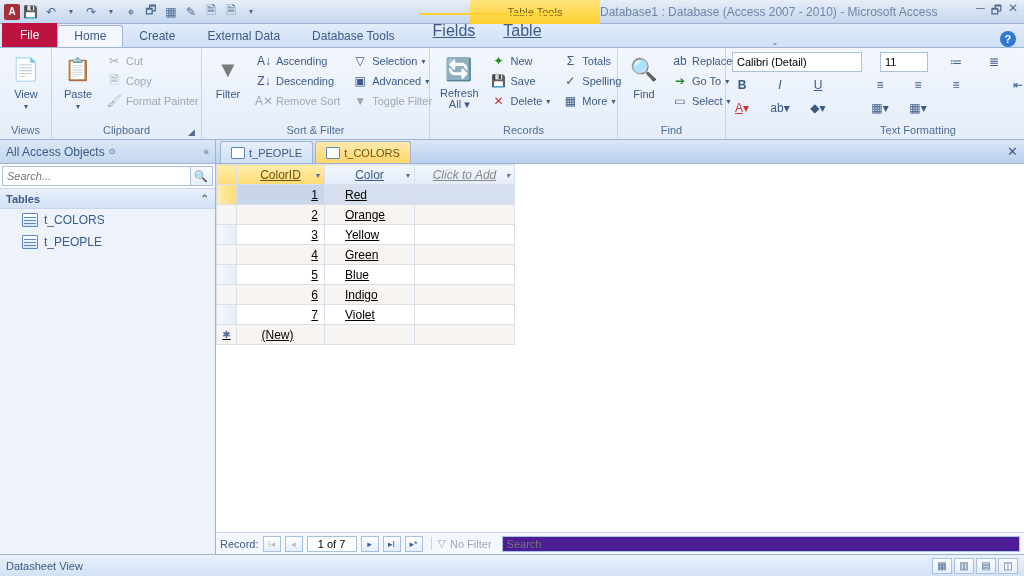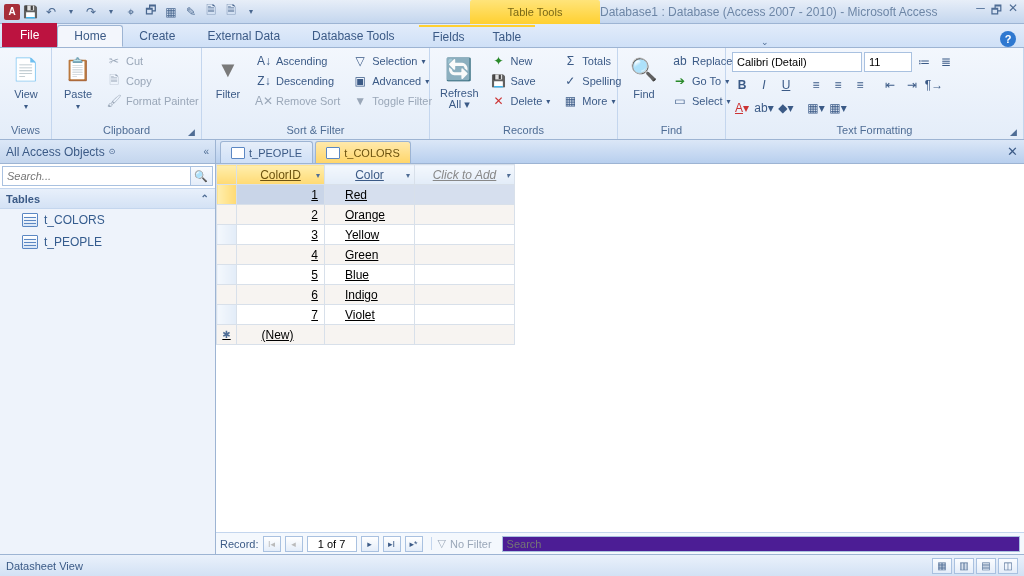--- a/index.html
+++ b/index.html
@@ -12,38 +12,38 @@
 .qbtn { width:18px;height:18px;display:flex;align-items:center;justify-content:center;color:#49678f;cursor:pointer;font-size:12px; }
 .tabletools { width:130px;text-align:center;margin-left:210px;font-size:11px;color:#7a6816;background:linear-gradient(#ffe47a,#ffd030);height:24px;line-height:24px;border-radius:2px 2px 0 0; }
 .titletext { margin-left:0;color:#6d86a6;font-size:12px; }
 .wincontrols { margin-left:auto; padding-right:6px; display:flex; gap:6px; color:#4f6d95; font-size:12px;}
 
 
 .tabstrip { height:24px; background:linear-gradient(#e2ecfa,#cfe0f7); display:flex; align-items:flex-end; border-bottom:1px solid #9db4d3;}
 .filetab { background:#bc1340;color:#fff;padding:12px 18px;height:24px;display:flex;align-items:center;font-size:12px;margin-left:2px;}
 .tab { padding:4px 16px;height:22px;display:flex;align-items:center;color:#3b5a86;font-size:12px;cursor:pointer; }
 .tab.active { background:#f3f6fc;border:1px solid #9db4d3;border-bottom:1px solid #f3f6fc;border-radius:3px 3px 0 0;}
-.subtab { padding:4px 14px;height:22px;color:#3b5a86;font-size:12px;cursor:pointer;display:flex;align-items:center;border-top:2px solid #ffd030;}
+.subtab { padding:4px 14px;height:34px;color:#3b5a86;font-size:16px;cursor:pointer;display:flex;align-items:center;border-top:2px solid #ffd030;text-decoration:underline;}
 .helpicon { margin-left:auto;margin-right:8px;width:16px;height:16px;background:#2e78d0;color:#fff;border-radius:50%;display:flex;align-items:center;justify-content:center;font-size:11px;font-weight:bold;}
 .chev { margin-right:6px;color:#4f6d95;font-size:9px; }
 
 
 .ribbon { height:92px;background:linear-gradient(#f3f7fd,#e4edf9);display:flex;border-bottom:1px solid #9db4d3;}
 .rgroup { border-right:1px solid #c4d6ee;display:flex;flex-direction:column;padding:2px 6px 0 6px; }
 .rgroup .body { flex:1;display:flex;align-items:flex-start;gap:4px;padding-top:2px;}
 .rgroup .label { height:18px;text-align:center;color:#4f6d95;font-size:11px;display:flex;align-items:center;justify-content:center;position:relative;}
 .dlaunch { position:absolute;right:0;bottom:2px;font-size:9px;color:#4f6d95; }
 .bigbtn { display:flex;flex-direction:column;align-items:center;gap:2px;color:#3b5a86;font-size:11px;padding:2px 4px;cursor:pointer; }
 .bigicon { width:32px;height:32px;display:flex;align-items:center;justify-content:center;font-size:22px; }
 .stack { display:flex;flex-direction:column;gap:2px; }
 .smbtn { display:flex;align-items:center;gap:4px;color:#3b5a86;font-size:11px;padding:1px 4px;cursor:pointer;white-space:nowrap; }
 .smbtn.dis { color:#9aa7b8; }
 .smicon { width:16px;height:16px;display:flex;align-items:center;justify-content:center;font-size:12px; }
 .fontsel { height:20px;border:1px solid #a9c1e0;background:#fff;font-size:11px;padding:0 4px; }
-.iconrow { display:flex;gap:2px;align-items:center; }
+.iconrow { display:flex;gap:18px;align-items:center; }
 .ibtn { width:20px;height:20px;display:flex;align-items:center;justify-content:center;color:#3b5a86;cursor:pointer;font-size:12px; }
 
 
 .main { display:flex;height:414px; }
 
 
 .nav { width:216px;border-right:1px solid #9db4d3;display:flex;flex-direction:column;background:#eef3fb; }
 .navhead { height:24px;background:linear-gradient(#dbe7f7,#c4d6ee);display:flex;align-items:center;padding:0 6px;color:#3b5a86;font-size:12px;border-bottom:1px solid #9db4d3;}
 .navhead .collapse { margin-left:auto;display:flex;gap:2px;font-size:10px;color:#4f6d95; }
 .searchrow { display:flex;padding:2px;border-bottom:1px solid #c4d6ee;background:#fff;}

